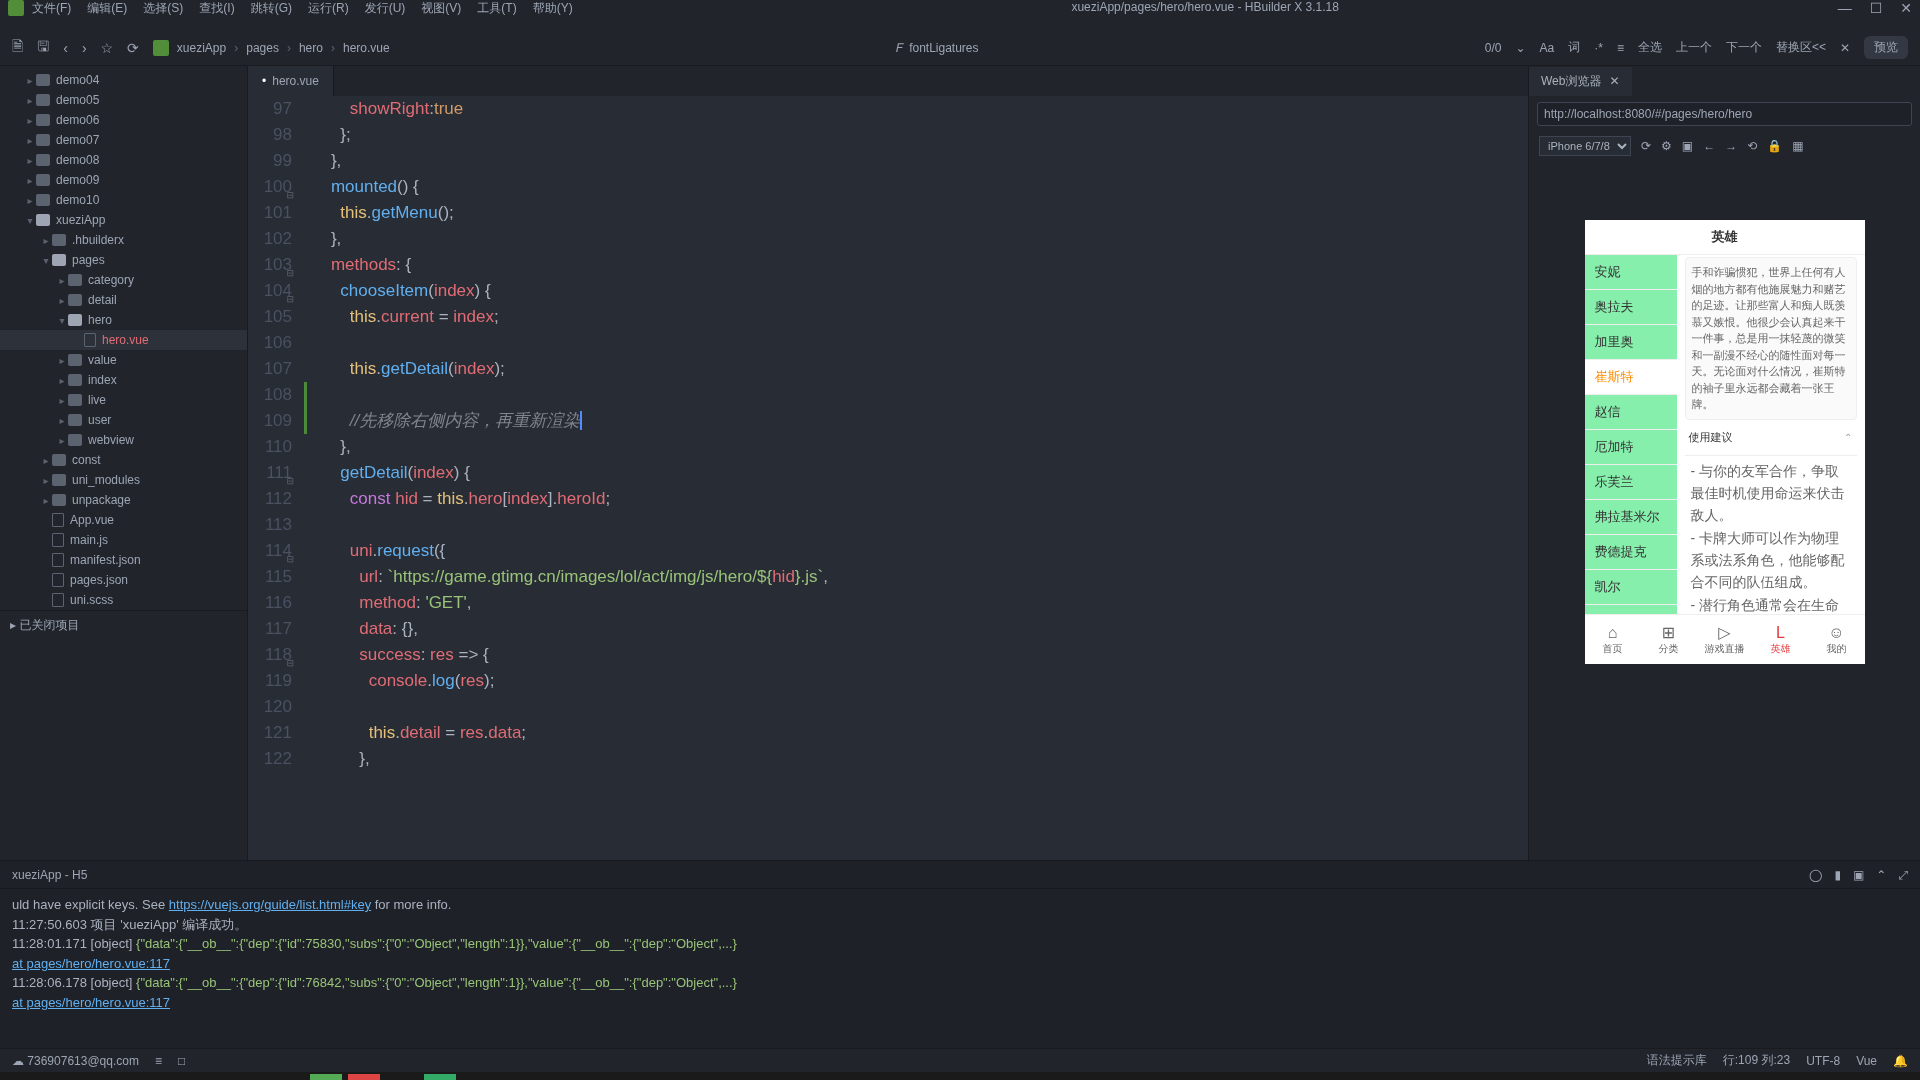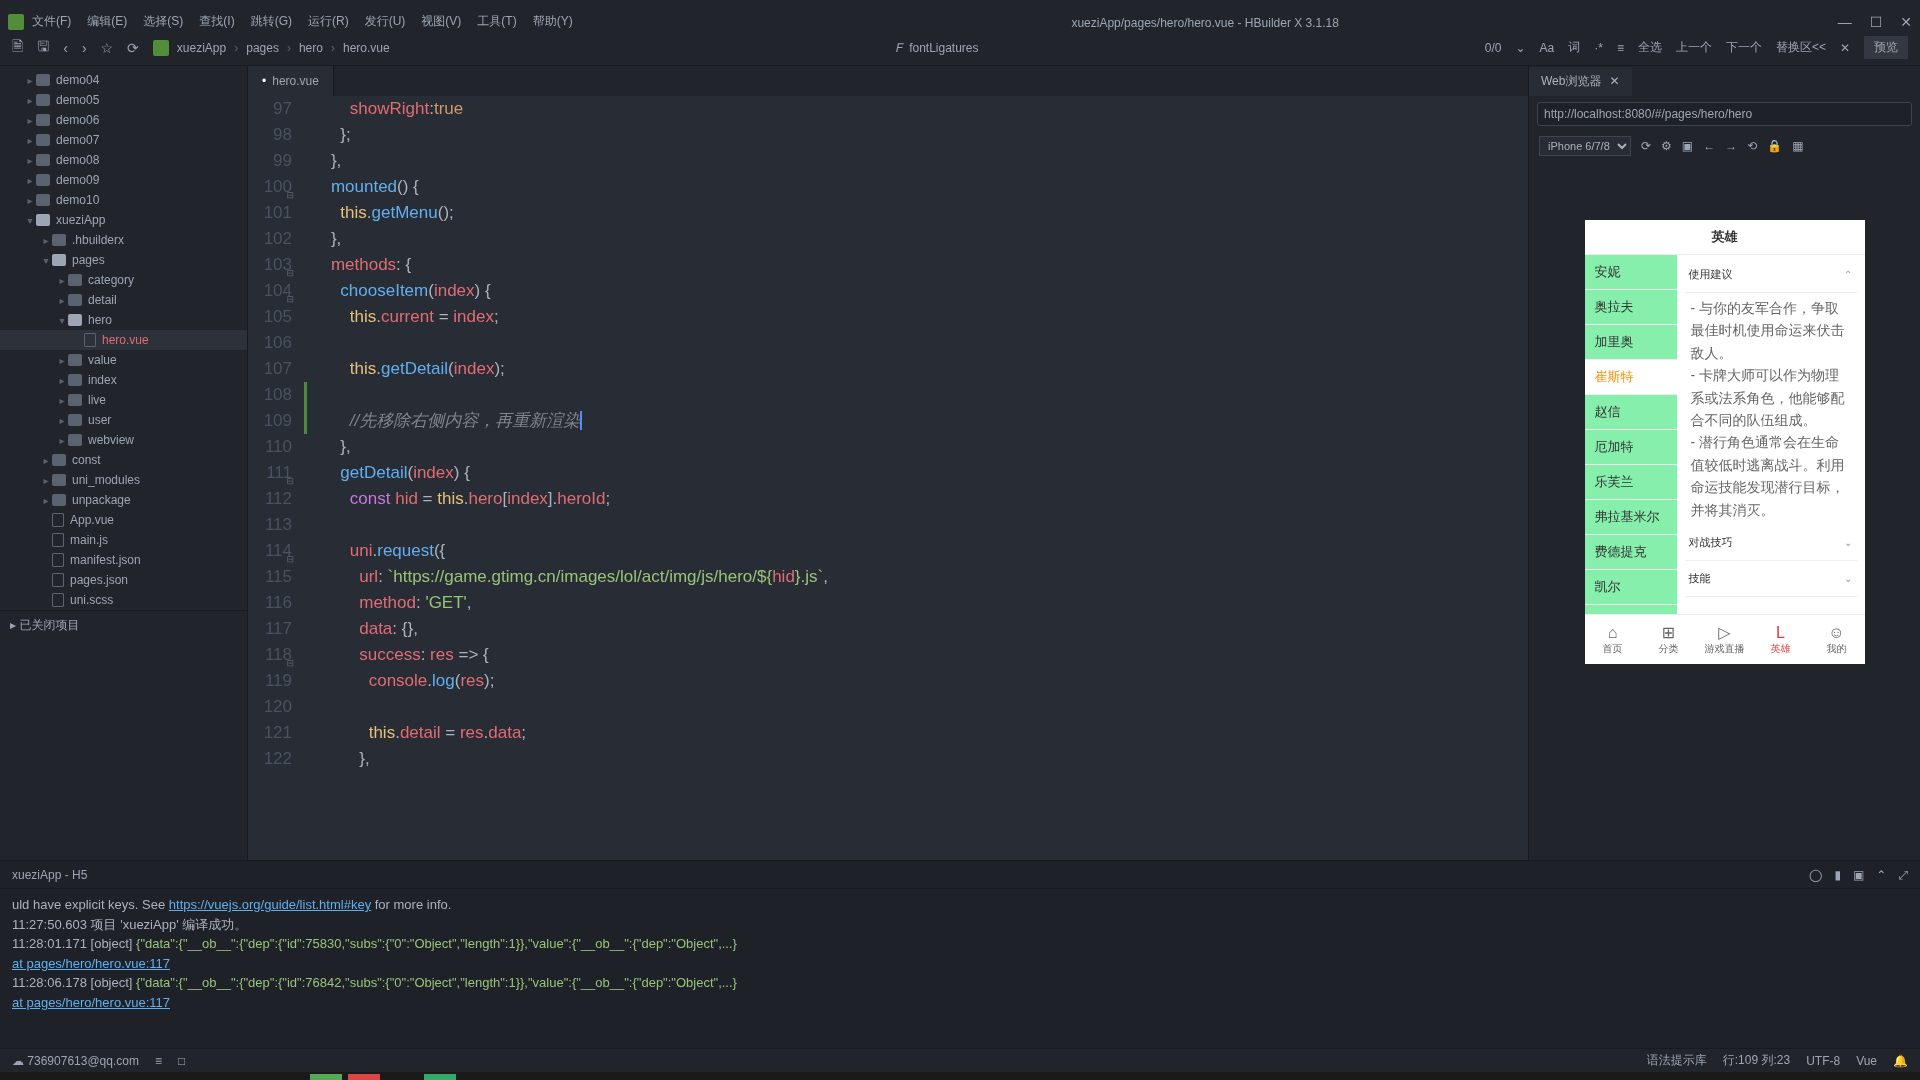--- a/index.html
+++ b/index.html
@@ -1,35 +1,35 @@
 <!DOCTYPE html>
 <html><head>
 <meta charset="utf-8">
 <style>
 * { margin: 0; padding: 0; box-sizing: border-box; font-family: "Microsoft YaHei", sans-serif; }
 body { background: #1e2127; color: #abb2bf; font-size: 12px; overflow: hidden; width: 1920px; height: 1080px; }
 
 
-.titlebar { height: 30px; background: #21252b; display: flex; align-items: flex-end; padding: 0 8px; color: #9da5b4; }
+.titlebar { height: 30px; background: #21252b; display: flex; align-items: flex-start; padding: 0 8px; color: #9da5b4; }
 .titlebar .logo { width: 16px; height: 16px; background: #528d3a; border-radius: 2px; margin-right: 8px; }
 .titlebar .menus { display: flex; gap: 16px; }
 .titlebar .menus span { cursor: pointer; }
 .titlebar .title { flex: 1; text-align: center; }
 .titlebar .wincontrols { display: flex; gap: 18px; font-size: 14px; }
 
 
 .toolbar { height: 36px; background: #21252b; display: flex; align-items: center; padding: 0 12px; gap: 14px; border-bottom: 1px solid #181a1f; }
 .toolbar .icon-btn { color: #9da5b4; cursor: pointer; font-size: 14px; }
 .toolbar .breadcrumb { display: flex; align-items: center; gap: 8px; color: #9da5b4; }
 .toolbar .breadcrumb .app-ico { width: 16px; height: 16px; background: #528d3a; border-radius: 2px; display:inline-block;}
 .toolbar .sep { color: #5c6370; }
 .toolbar .spacer { flex: 1; }
 .toolbar .font-lig { color: #9da5b4; display: flex; align-items: center; gap: 6px; }
 .toolbar .right-tools { display: flex; align-items: center; gap: 14px; color: #9da5b4; }
-.preview-btn { background: #333842; padding: 3px 10px; border-radius: 1px; }
+.preview-btn { background: #333842; padding: 3px 10px; border-radius: 6px; }
 
 
 .main { display: flex; height: 794px; }
 
 
 .filetree { width: 248px; background: #21252b; overflow-y: auto; border-right: 1px solid #181a1f; padding-top: 4px; }
 .tree-item { display: flex; align-items: center; padding: 3px 8px; cursor: pointer; color: #9da5b4; }
 .tree-item.selected { background: #2c313a; color: #e06c75; }
 .tree-item .arrow { width: 12px; display: inline-block; text-align: center; color: #5c6370; font-size: 10px;}
 .tree-item .folder-ico { width: 14px; height: 12px; background: #5c6370; margin-right: 6px; border-radius: 2px; }
@@ -393,20 +393,21 @@
               <div class="hi">赵信</div>
               <div class="hi">厄加特</div>
               <div class="hi">乐芙兰</div>
               <div class="hi">弗拉基米尔</div>
               <div class="hi">费德提克</div>
               <div class="hi">凯尔</div>
               <div class="hi">易</div>
               <div class="hi">阿利斯塔</div>
             </div>
           <div class="hero-detail">
+            <div class="lore">手和诈骗惯犯，世界上任何有人烟的地方都有他施展魅力和赌艺的足迹。让那些富人和痴人既羡慕又嫉恨。他很少会认真起来干一件事，总是用一抹轻蔑的微笑和一副漫不经心的随性面对每一天。无论面对什么情况，崔斯特的袖子里永远都会藏着一张王牌。</div>
             <div id="sections">
                 <div class="accordion">
                   <span>使用建议</span>
                   <span class="arrow">⌃</span>
                 </div>
                 <div class="tips">
                   <div class="tip-item">与你的友军合作，争取最佳时机使用命运来伏击敌人。</div>
                   <div class="tip-item">卡牌大师可以作为物理系或法系角色，他能够配合不同的队伍组成。</div>
                   <div class="tip-item">潜行角色通常会在生命值较低时逃离战斗。利用命运技能发现潜行目标，并将其消灭。</div>
                 </div>

